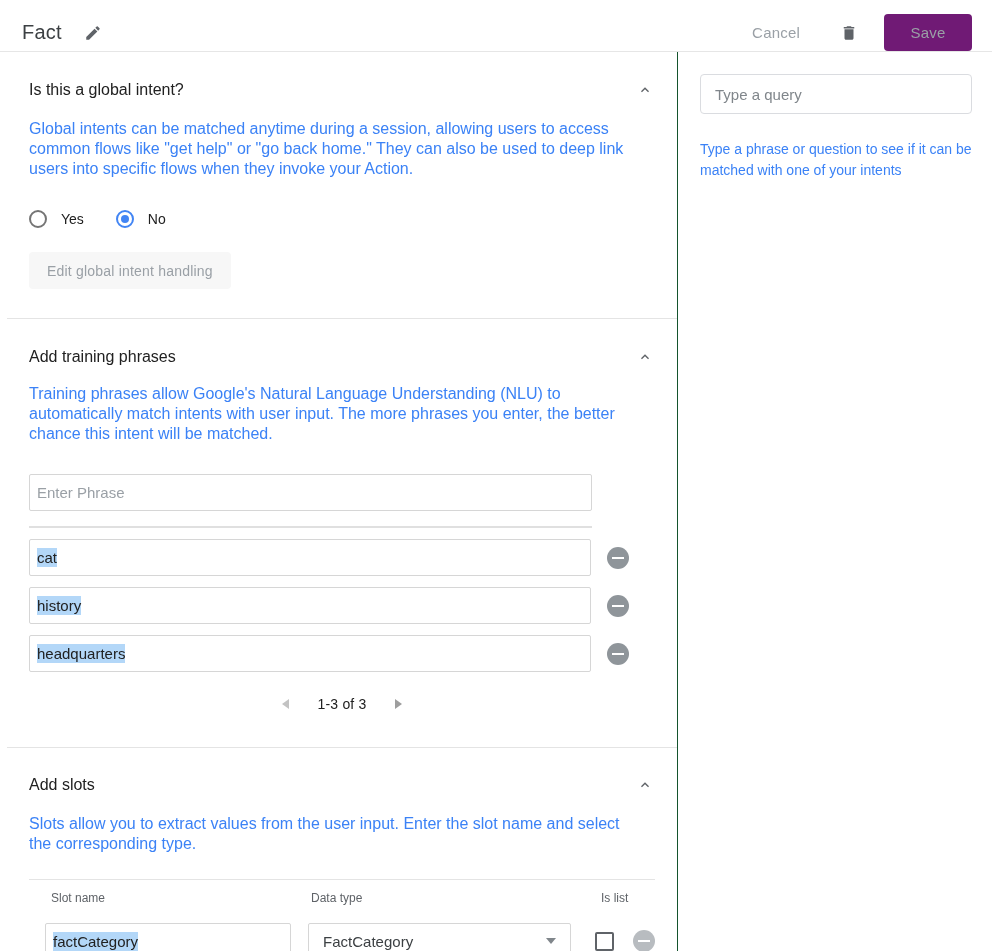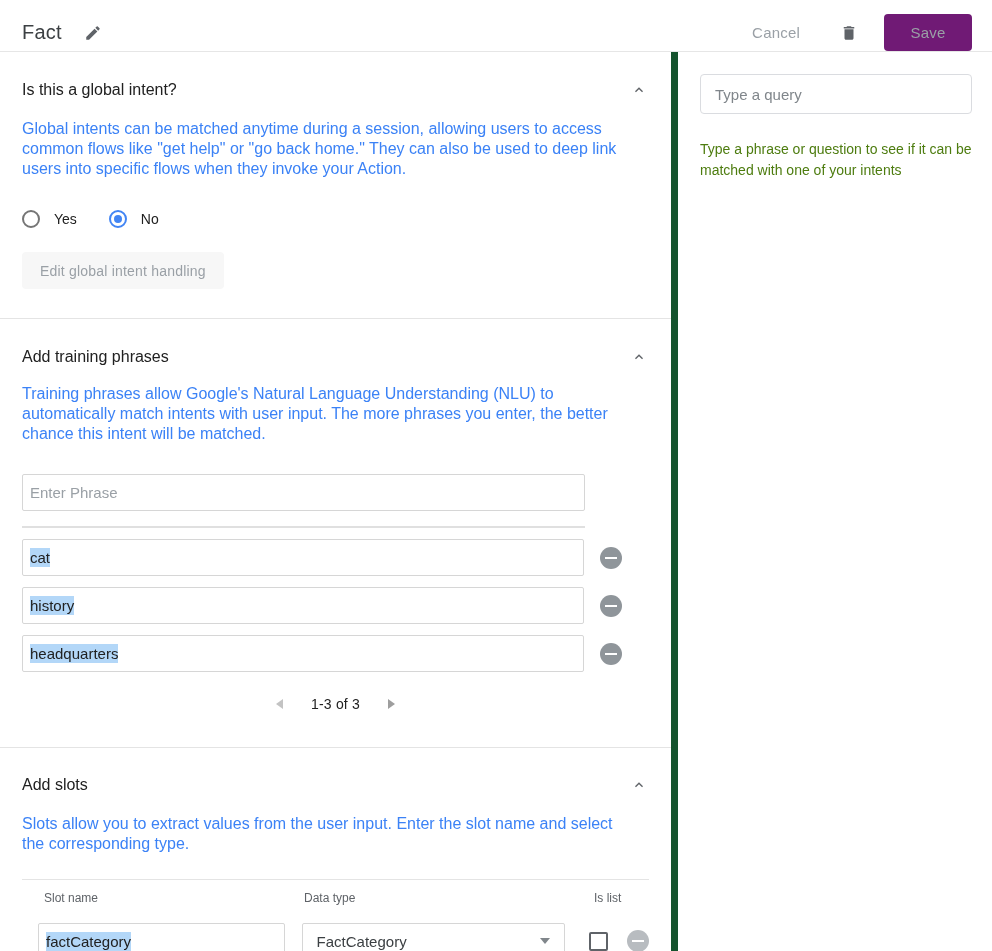--- a/index.html
+++ b/index.html
@@ -14,21 +14,21 @@
   .edit-pencil { margin-left:22px; cursor:pointer; display:flex; align-items:center; }
   .header-actions { margin-left:auto; display:flex; align-items:center; }
   .cancel-btn { color:#9aa0a6; font-size:15px; background:none; border:none; cursor:pointer;
                 font-family:inherit; letter-spacing:.2px; }
   .trash-btn { margin:0 26px 0 40px; background:none; border:none; cursor:pointer; display:flex; }
   .save-btn { width:88px; height:37px; background:#701a75; color:#9aa0a6; border:none;
               border-radius:4px; font-size:15px; font-family:inherit; letter-spacing:.2px; }
 
   
   .body-wrap { display:flex; height:899px; }
-  .left-col { width:678px; border-right:7px solid #14532d; }
+  .left-col { width:678px; border-right:1px solid #14532d;padding-left:7px; }
   .right-col { flex:1; padding:22px 20px 0 22px; }
 
   
   .section { border-bottom:1px solid #e4e4e4; padding-bottom:28px; }
   .section:last-child { border-bottom:1px solid #e4e4e4; }
   .sec-head { display:flex; align-items:center; justify-content:space-between;
               padding:28px 22px 0 22px; }
   .sec-title { font-size:16px; color:#212121; font-weight:400; }
   .collapse { background:none; border:none; cursor:pointer; display:flex; padding:2px; }
   .sec-desc { font-size:16px; color:#3b82f6; line-height:20px; padding:0 22px;
@@ -85,21 +85,21 @@
   .dd-arrow { margin-left:auto; width:0; height:0; border-left:5px solid transparent;
               border-right:5px solid transparent; border-top:6px solid #80868b; }
   .checkbox { width:19px; height:19px; border:2px solid #5f6368; border-radius:2px;
               margin-left:24px; cursor:pointer; background:#fff; }
   .slot-row .minus-btn { margin-left:19px; }
 
   
   .query-input { width:272px; height:40px; border:1px solid #dadce0; border-radius:4px;
                  font-size:15px; font-family:inherit; color:#3c4043; padding:0 14px; }
   .query-input::placeholder { color:#80868b; }
-  .helper-text { width:276px; margin-top:25px; font-size:14px; line-height:21px; color:#4d7c0f; }
+  .helper-text { width:276px; margin-top:25px; font-size:14px; line-height:21px; color:#3b82f6; }
 
   svg { display:block; }
 </style>
 </head>
 <body>
 
 <div class="app">
 
   <div class="header">
     <span class="title">Fact</span>

